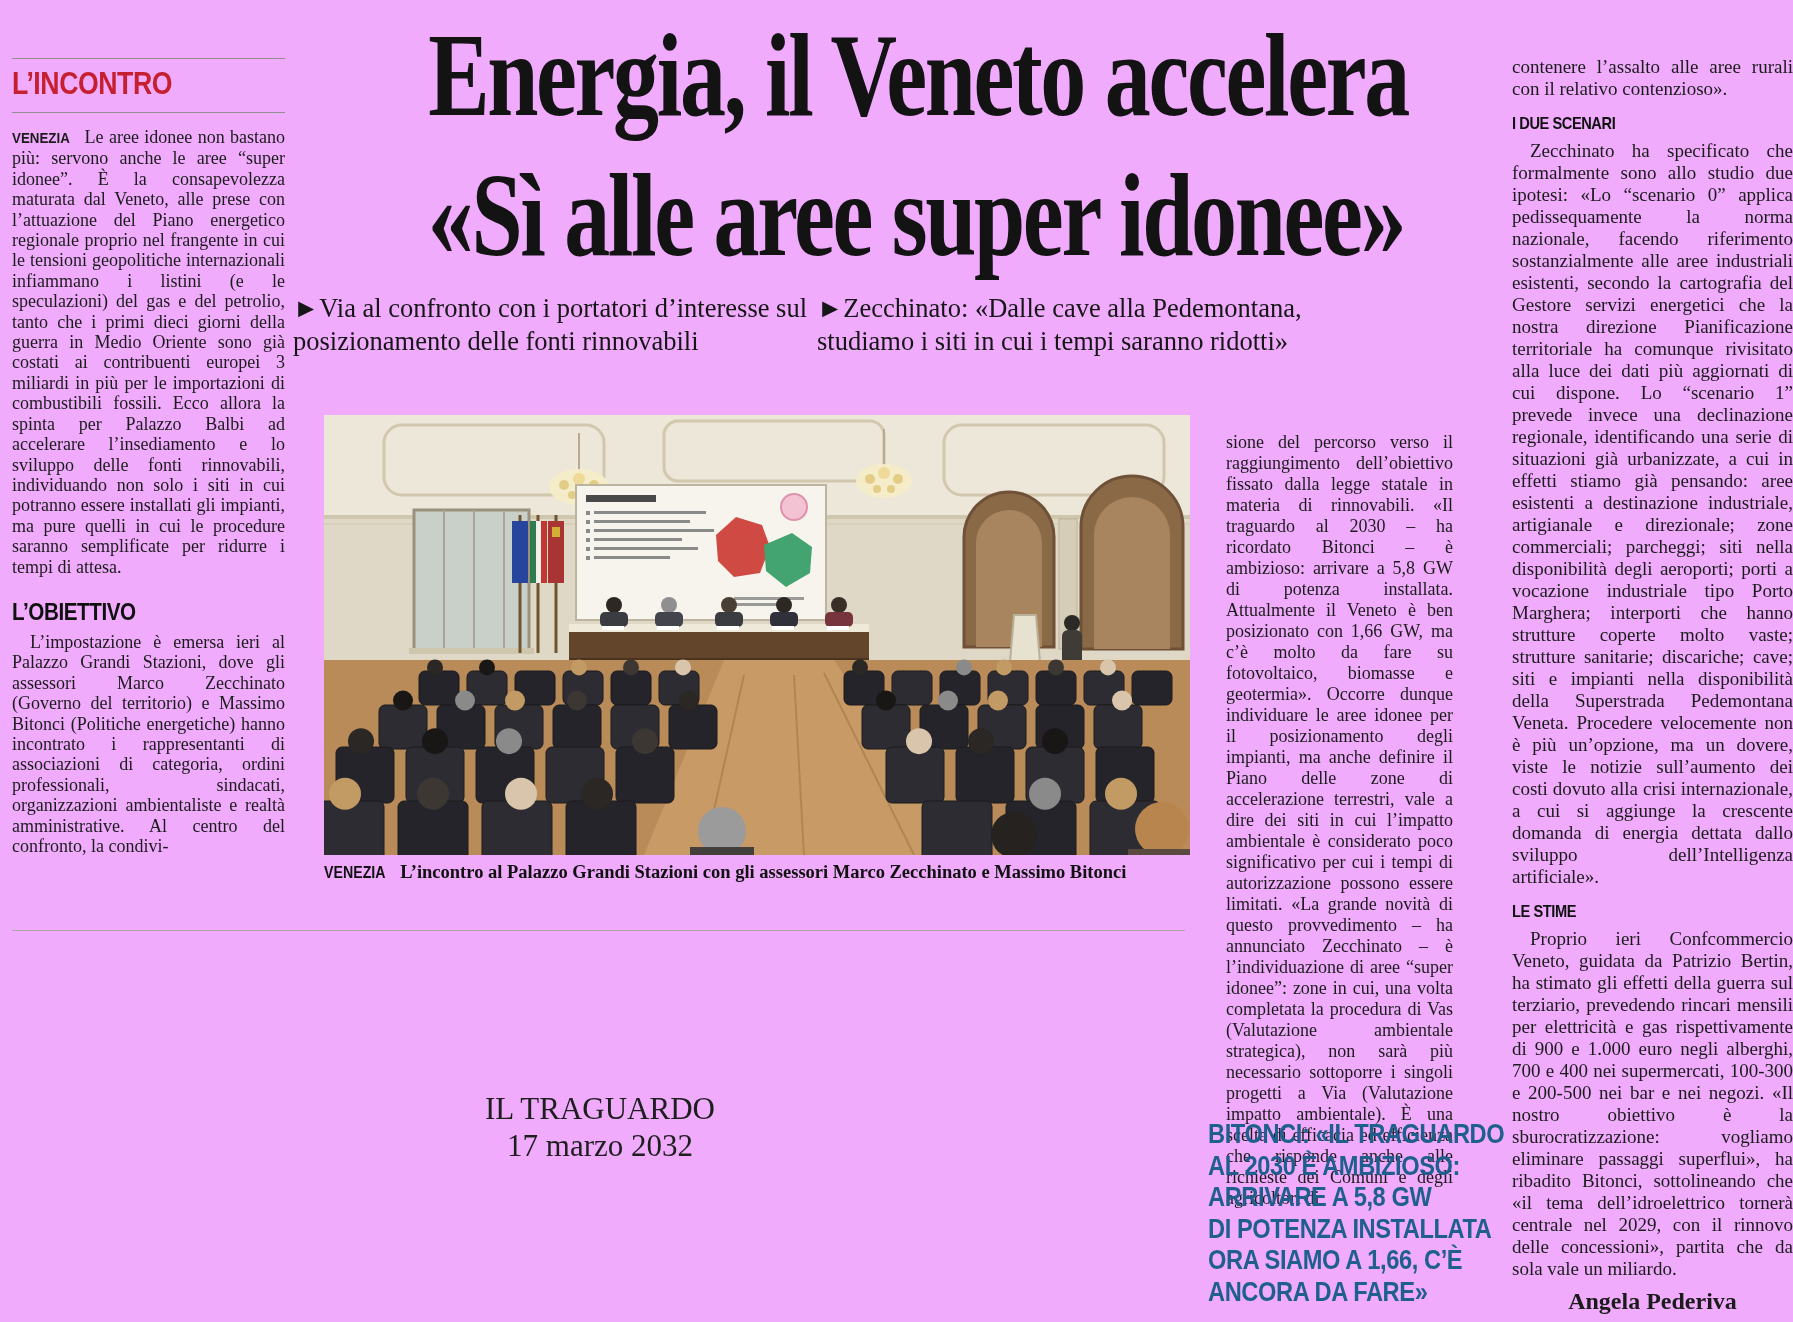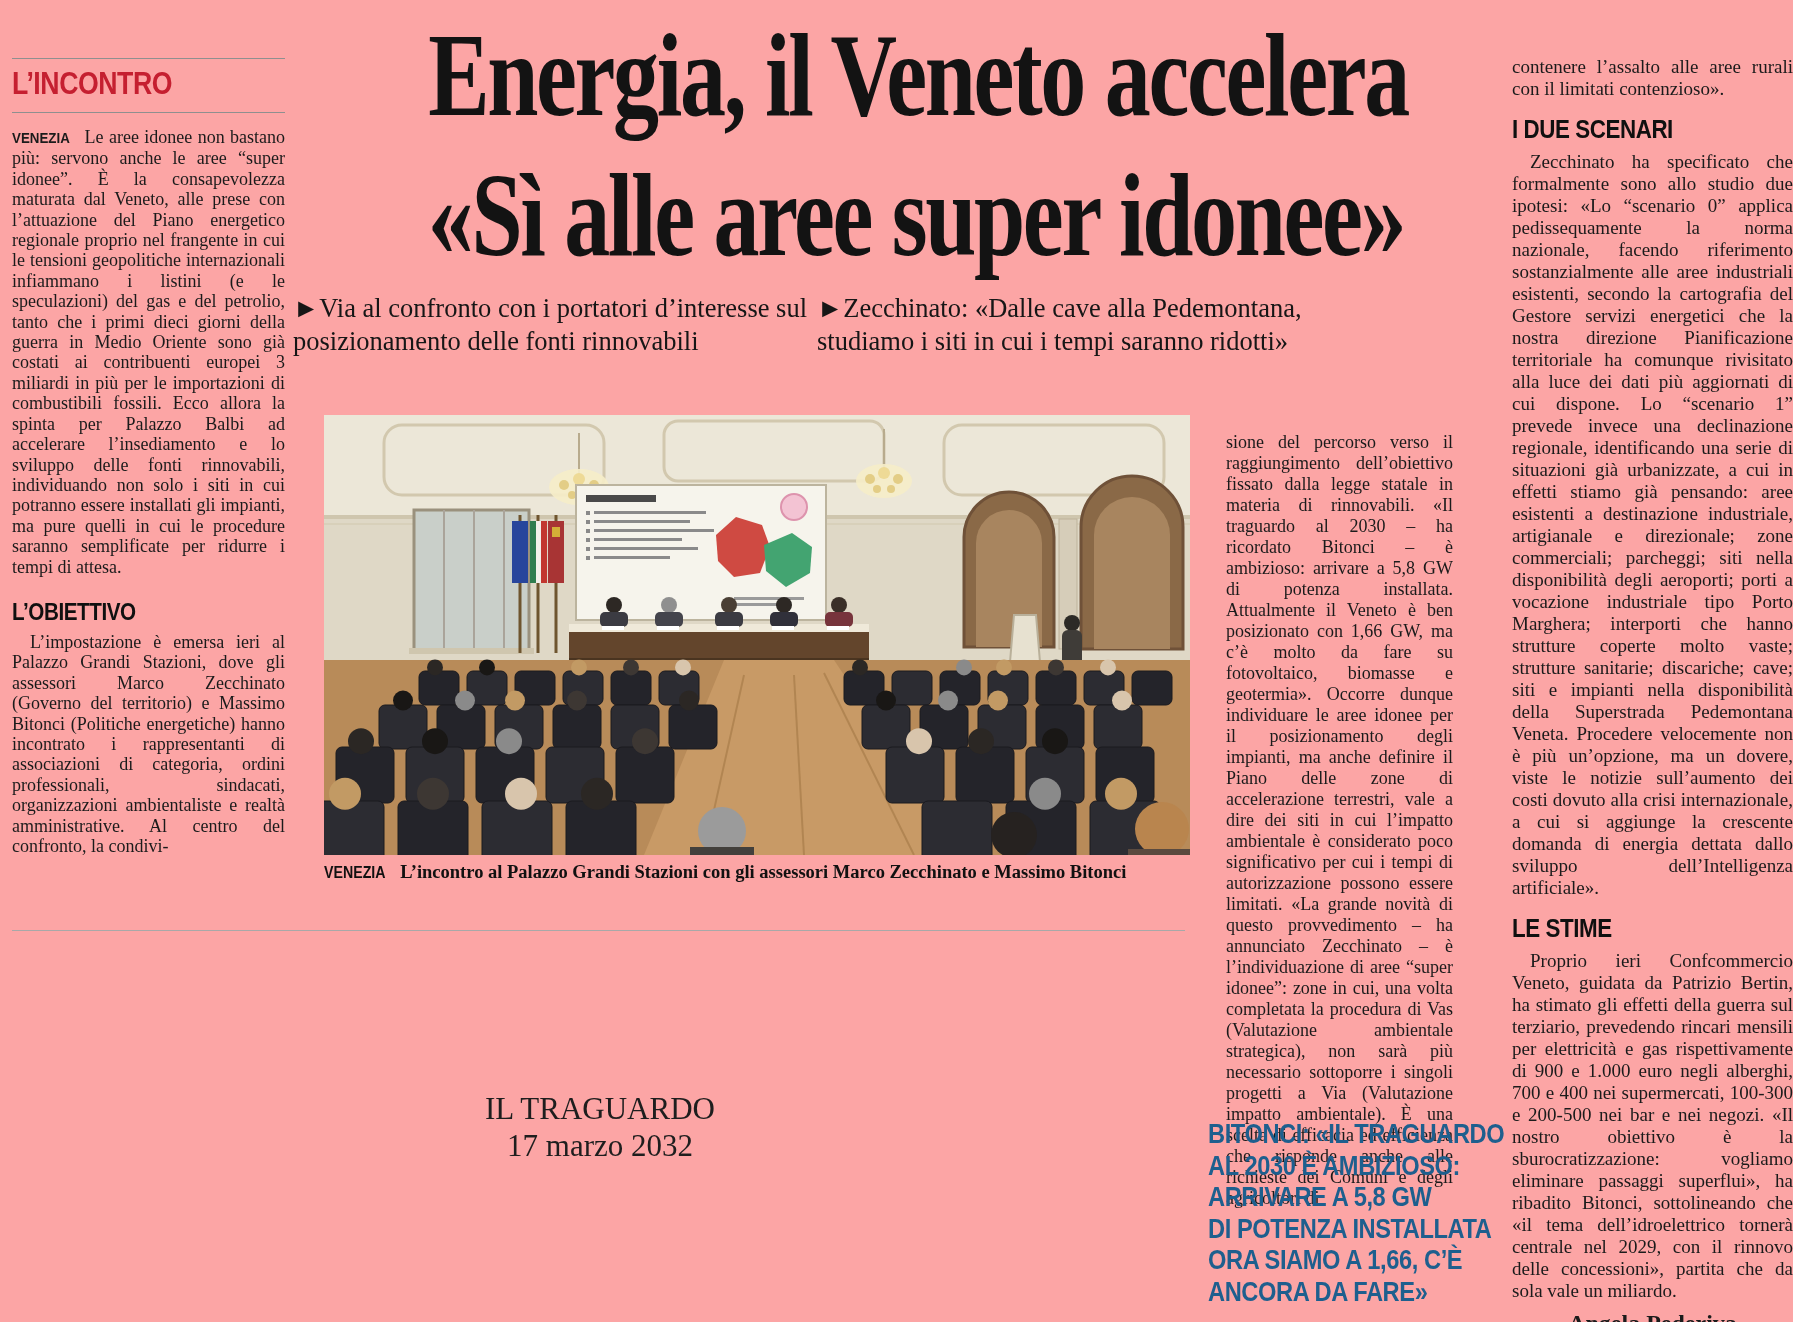--- a/index.html
+++ b/index.html
@@ -1,16 +1,16 @@
 <!DOCTYPE html>
 <html lang="it"><head>
 <meta charset="utf-8">
 <style>
   html,body{margin:0;padding:0;background:#e9e9e9;}
-  .page{position:relative;width:1793px;height:1322px;background:#fca5a5;overflow:hidden;
+  .page{position:relative;width:1793px;height:1322px;background:#f0abfc;overflow:hidden;
         font-family:"Liberation Serif","DejaVu Serif",serif;color:#1b1b1b;}
   .abs{position:absolute;}
 
   
   .cond{display:inline-block;transform:scaleX(.86);transform-origin:0 50%;white-space:nowrap;}
 
   
   .col1{left:12px;top:58px;width:273px;}
   .rule{height:1px;background:#8f8f8f;}
   .kicker{font-family:"Liberation Sans","DejaVu Sans",sans-serif;font-weight:700;
@@ -50,21 +50,21 @@
 
   
   .quote{left:1208px;top:1118px;width:300px;}
   .quote-line{height:31.5px;line-height:31.5px;font-family:"Liberation Sans","DejaVu Sans",sans-serif;
               font-weight:700;font-size:28.5px;color:#1e5f8e;letter-spacing:-.5px;}
   .quote-line .cond{transform:scaleX(.83);}
 
   
   .col4{left:1512px;top:56px;width:281px;}
   .col4 p{margin:0;text-align:justify;font-size:19px;line-height:22px;}
-  .col4 .shead{font-size:26px;margin:14px 0 6px;}
+  .col4 .shead{font-size:17px;margin:14px 0 6px;}
   .byline{font-weight:700;text-align:center;font-size:24px;margin-top:8px;}
 </style>
 </head>
 <body>
 
 <div class="page">
 
   <div class="abs col1">
     <div class="rule"></div>
     <div class="kicker"><span class="cond">L’INCONTRO</span></div>
@@ -308,21 +308,21 @@
   <div class="abs quote">
     <div class="quote-line"><span class="cond">BITONCI: «IL TRAGUARDO</span></div>
     <div class="quote-line"><span class="cond">AL 2030 È AMBIZIOSO:</span></div>
     <div class="quote-line"><span class="cond">ARRIVARE A 5,8 GW</span></div>
     <div class="quote-line"><span class="cond">DI POTENZA INSTALLATA</span></div>
     <div class="quote-line"><span class="cond">ORA SIAMO A 1,66, C’È</span></div>
     <div class="quote-line"><span class="cond">ANCORA DA FARE»</span></div>
   </div>
 
   <div class="abs col4">
-    <p>contenere l’assalto alle aree rurali con il limitati contenzioso».</p>
+    <p>contenere l’assalto alle aree rurali con il relativo contenzioso».</p>
     <div class="shead"><span class="cond">I DUE SCENARI</span></div>
     <p class="indent">Zecchinato ha specificato che formalmente sono allo studio due ipotesi: «Lo “scenario 0” applica pedissequamente la norma nazionale, facendo riferimento sostanzialmente alle aree industriali esistenti, secondo la cartografia del Gestore servizi energetici che la nostra direzione Pianificazione territoriale ha comunque rivisitato alla luce dei dati più aggiornati di cui dispone. Lo “scenario 1” prevede invece una declinazione regionale, identificando una serie di situazioni già urbanizzate, a cui in effetti stiamo già pensando: aree esistenti a destinazione industriale, artigianale e direzionale; zone commerciali; parcheggi; siti nella disponibilità degli aeroporti; porti a vocazione industriale tipo Porto Marghera; interporti che hanno strutture coperte molto vaste; strutture sanitarie; discariche; cave; siti e impianti nella disponibilità della Superstrada Pedemontana Veneta. Procedere velocemente non è più un’opzione, ma un dovere, viste le notizie sull’aumento dei costi dovuto alla crisi internazionale, a cui si aggiunge la crescente domanda di energia dettata dallo sviluppo dell’Intelligenza artificiale».</p>
     <div class="shead"><span class="cond">LE STIME</span></div>
     <p class="indent">Proprio ieri Confcommercio Veneto, guidata da Patrizio Bertin, ha stimato gli effetti della guerra sul terziario, prevedendo rincari mensili per elettricità e gas rispettivamente di 900 e 1.000 euro negli alberghi, 700 e 400 nei supermercati, 100-300 e 200-500 nei bar e nei negozi. «Il nostro obiettivo è la sburocratizzazione: vogliamo eliminare passaggi superflui», ha ribadito Bitonci, sottolineando che «il tema dell’idroelettrico tornerà centrale nel 2029, con il rinnovo delle concessioni», partita che da sola vale un miliardo.</p>
     <div class="byline">Angela Pederiva</div>
 
   </div>
 
 </div>
 

